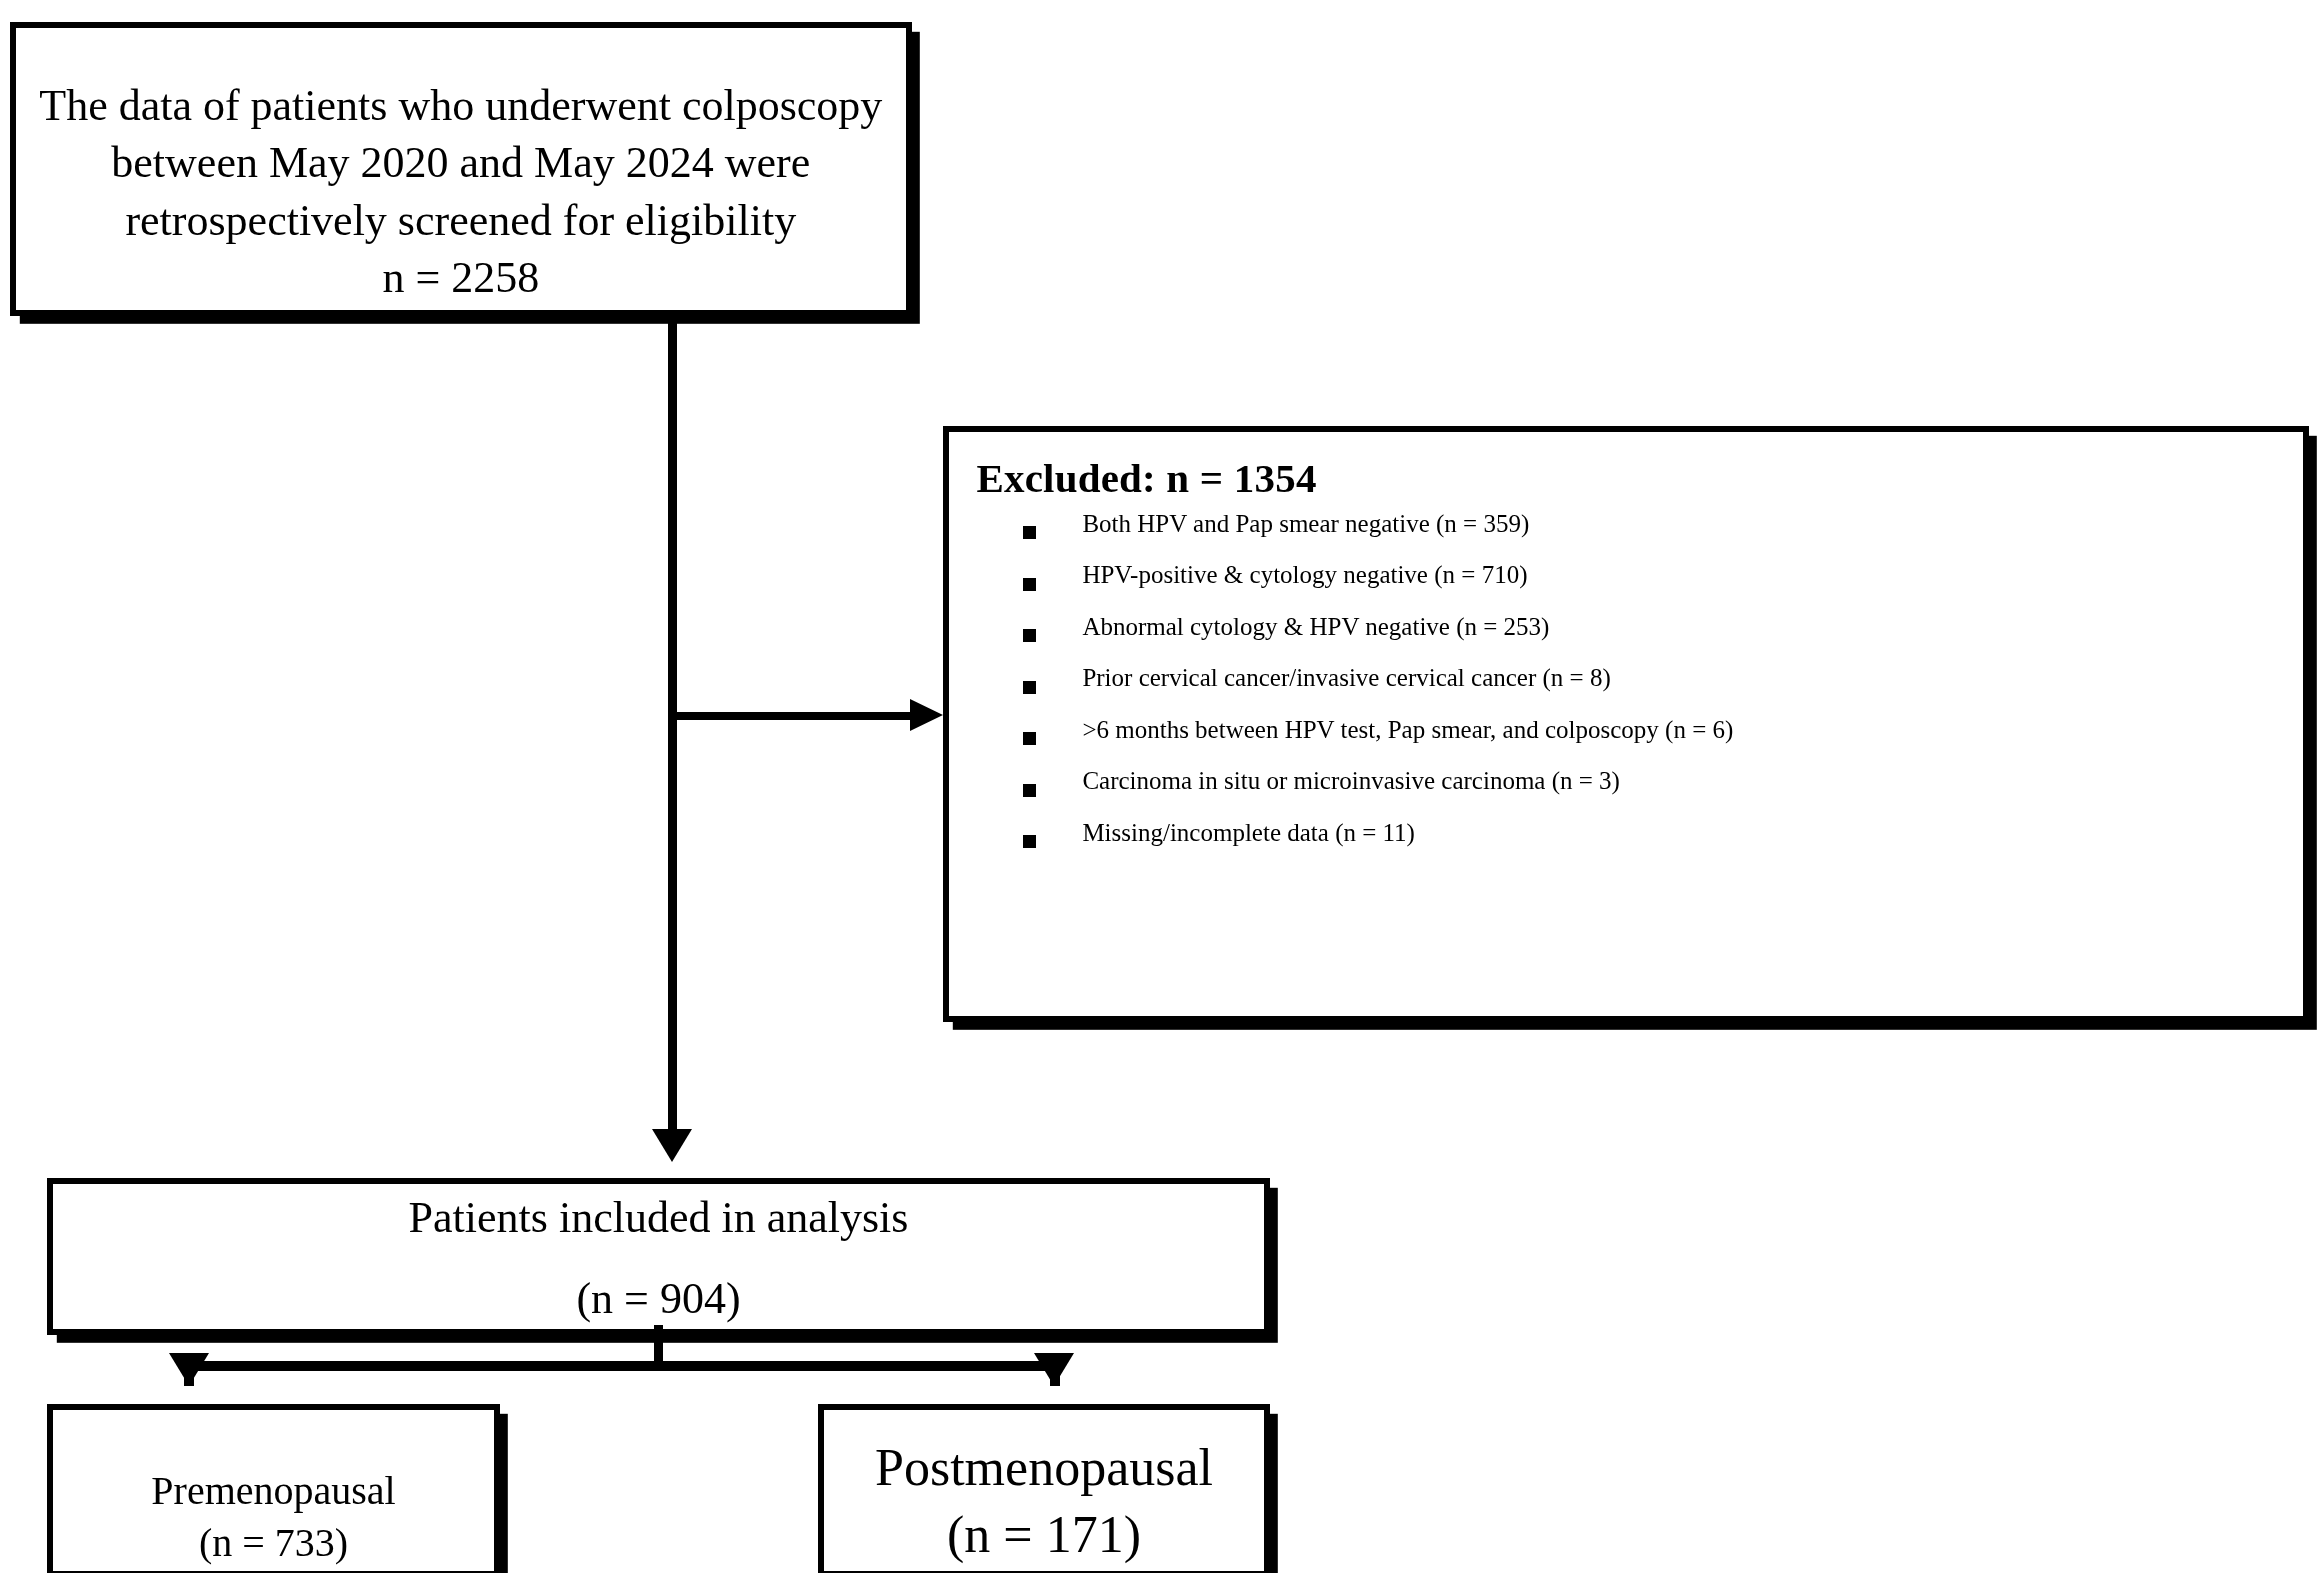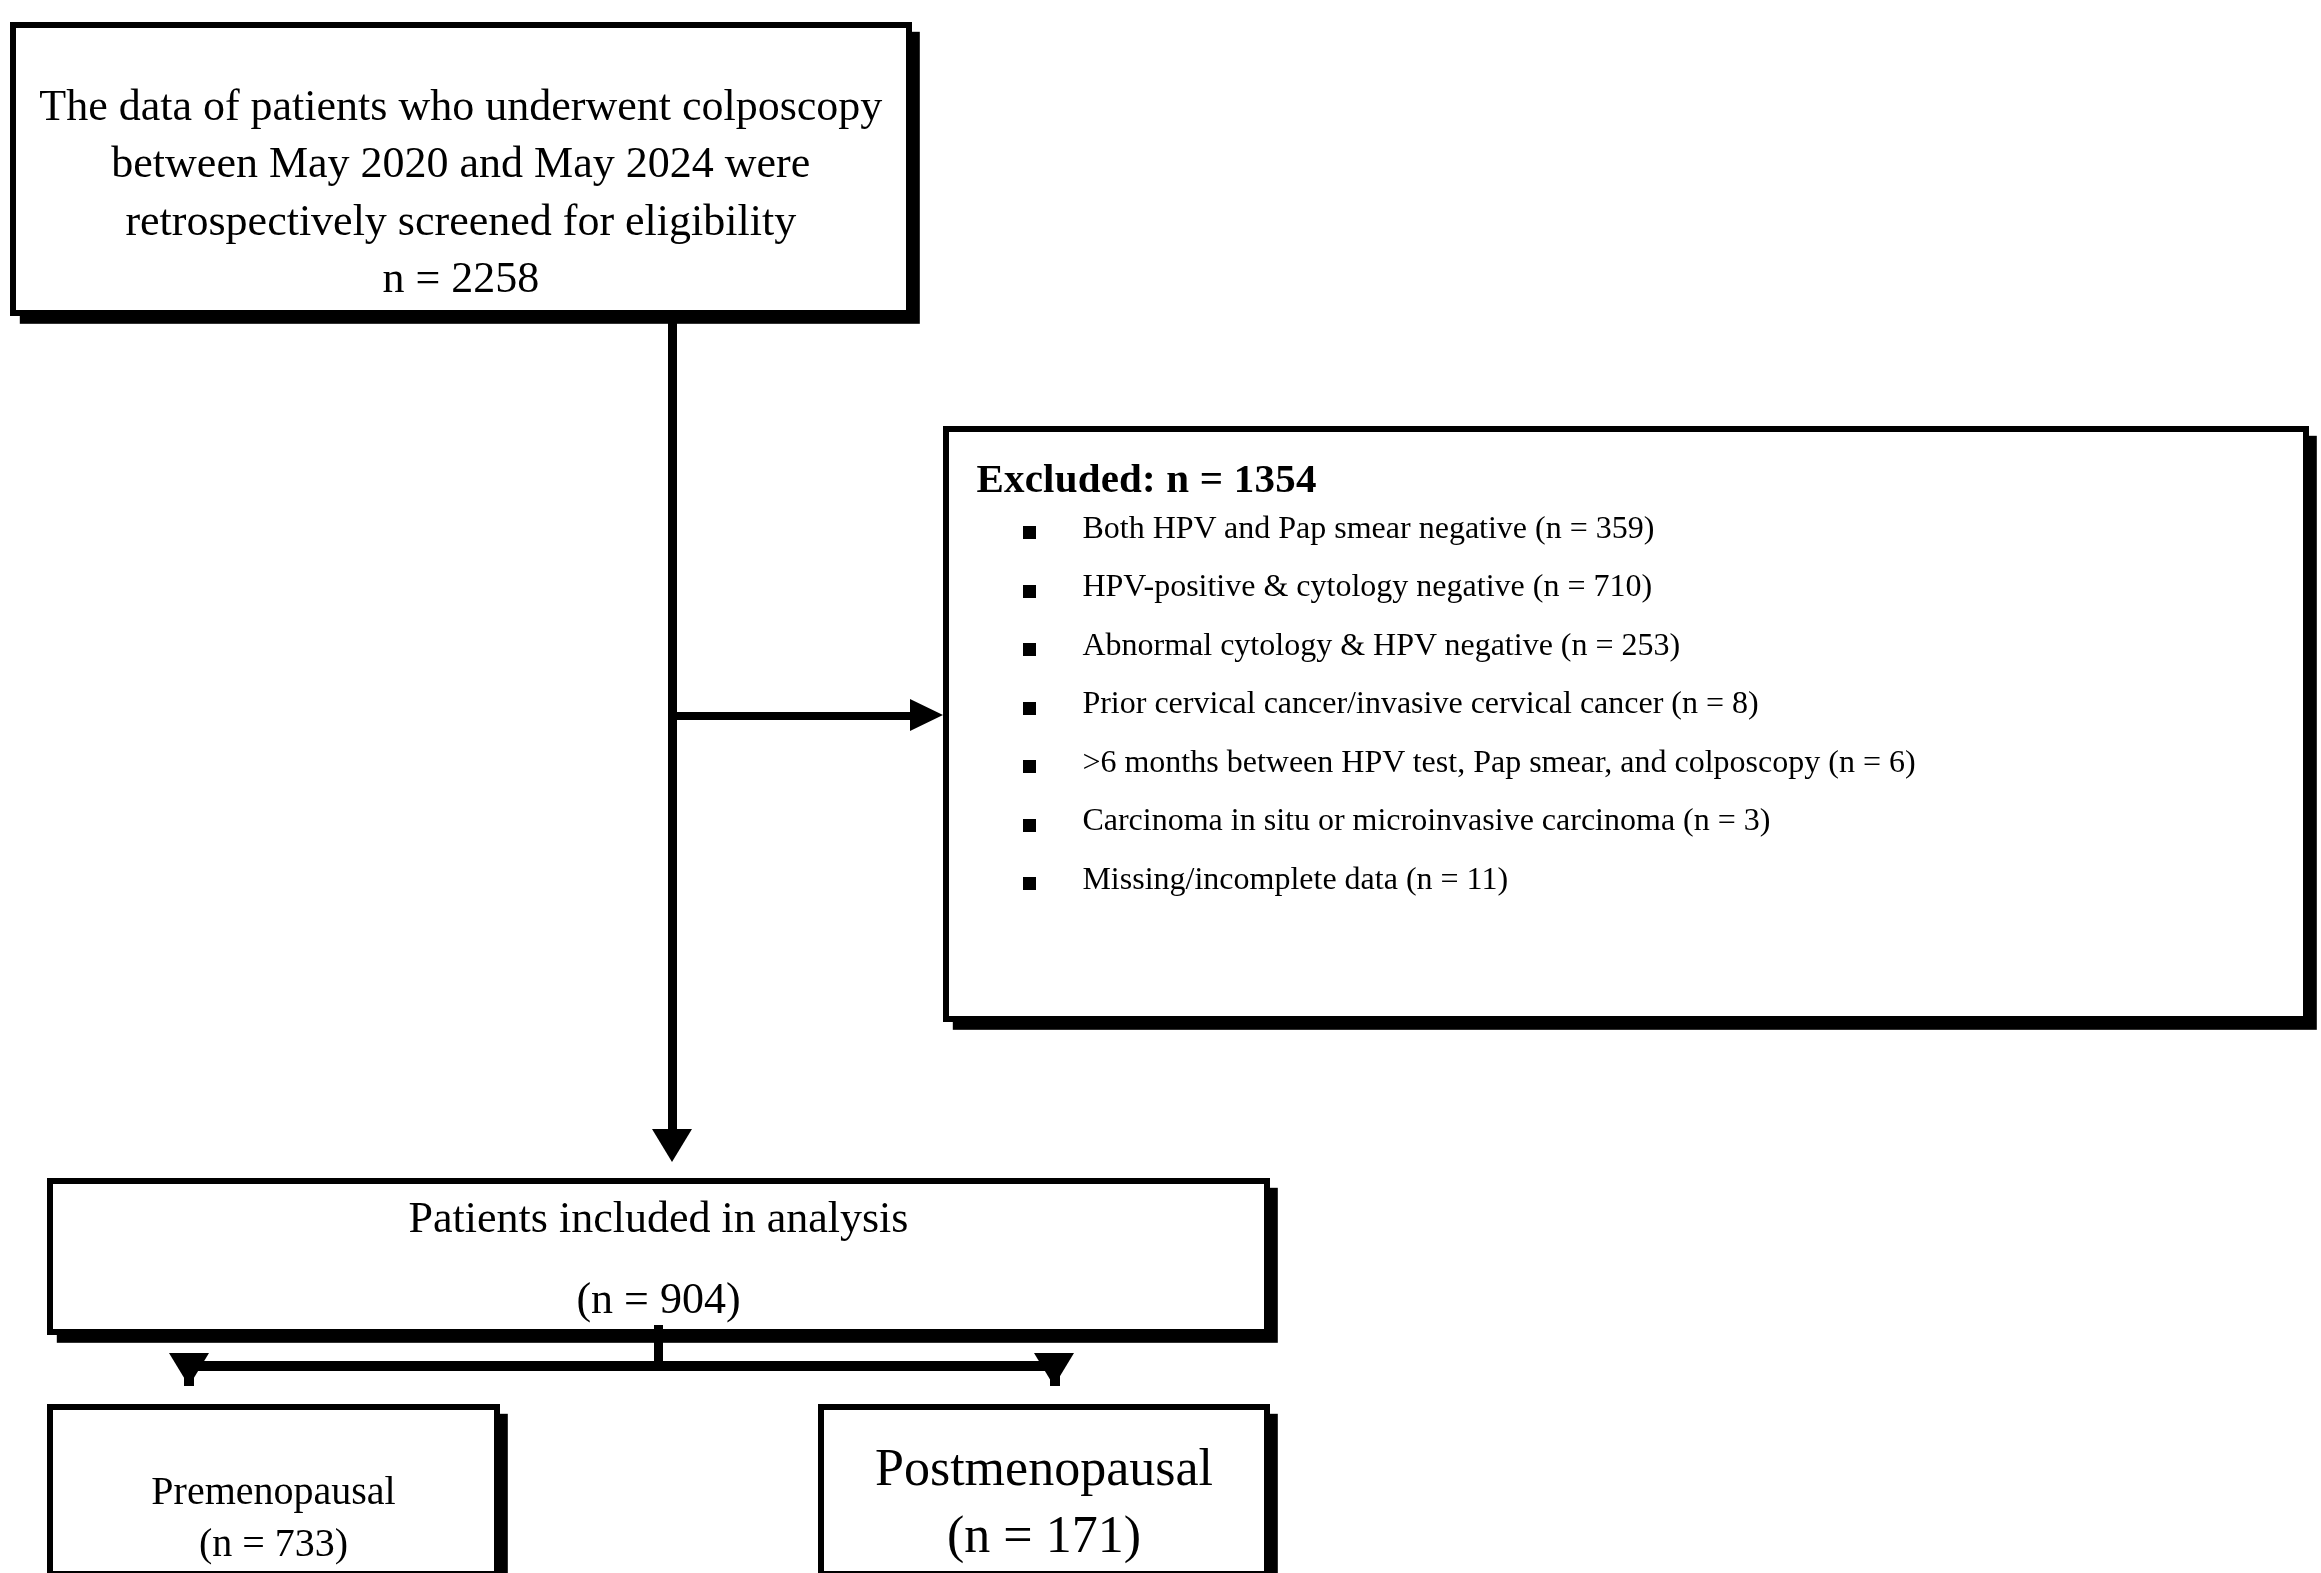--- a/index.html
+++ b/index.html
@@ -64,21 +64,21 @@
     margin: 0 0 5.9px 0;
     display: block;
   }
   #box-excluded ul {
     list-style: none;
     margin: 0;
     padding: 0 0 0 45px;
   }
   #box-excluded li {
     position: relative;
-    font-size: 32px;
+    font-size: 25px;
     line-height: 1.00;
     padding: 0 0 0 61px;
     margin: 0 0 26.5px 0;
     white-space: nowrap;
   }
   #box-excluded li:last-child { margin-bottom: 0; }
   #box-excluded li .bullet-sq {
     position: absolute;
     left: 2px;
     top: 15.7px;

